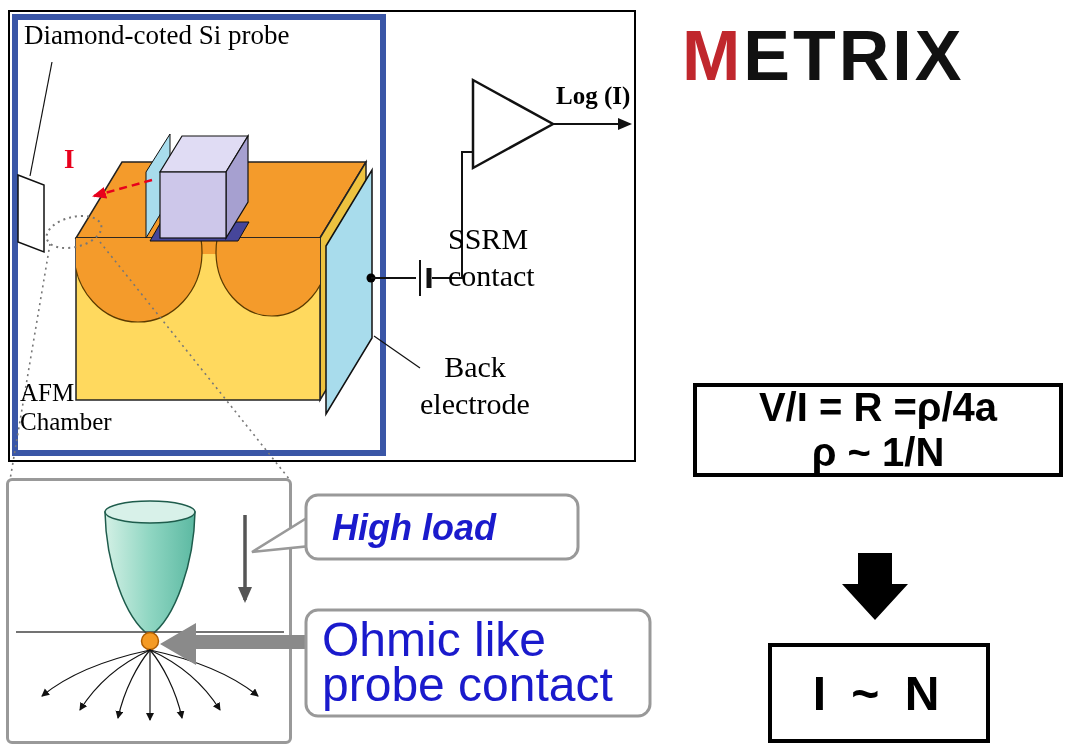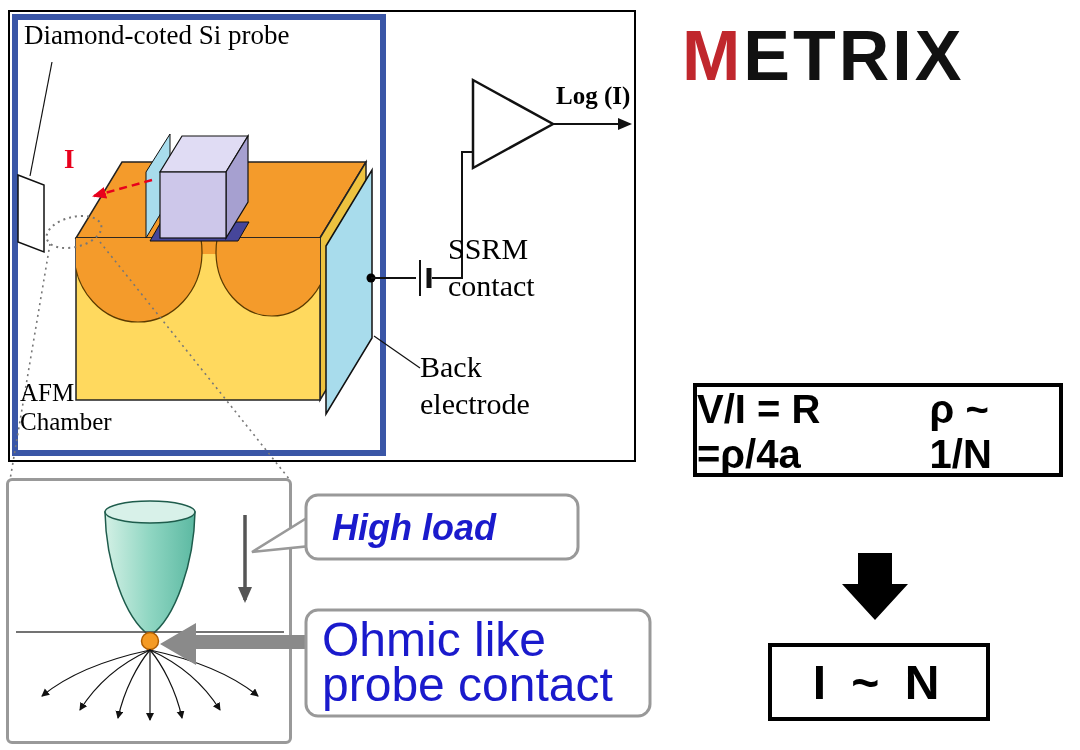--- a/index.html
+++ b/index.html
@@ -12,36 +12,36 @@
     font-family: "Liberation Sans", sans-serif;
     overflow: hidden;
   }
 
   
   .box { position: absolute; z-index: 0; background: transparent; }
   #apparatus-box { left: 8px; top: 10px; width: 628px; height: 452px; border: 2px solid #000; }
   #chamber-box   { left: 12px; top: 14px; width: 374px; height: 442px; border: 6px solid #3a56a7; }
   #detail-box    { left: 6px;  top: 478px; width: 286px; height: 266px; border: 3px solid #999; border-radius: 6px; background: #fff; }
   #eq-box1 { left: 693px; top: 383px; width: 370px; height: 94px; border: 4px solid #000;
-             display: flex; align-items: flex-start; justify-content: center; z-index: 2; }
-  #eq-box2 { left: 768px; top: 643px; width: 222px; height: 78px; border: 4px solid #000;
+             display: flex; flex-direction: column; align-items: center; justify-content: center; z-index: 2; }
+  #eq-box2 { left: 768px; top: 643px; width: 222px; height: 100px; border: 4px solid #000;
              display: flex; align-items: center; justify-content: center; z-index: 2; }
 
   
   #diagram { position: absolute; left: 0; top: 0; z-index: 1; }
 
   
   .txt { position: absolute; z-index: 2; color: #000; white-space: nowrap; }
   .serif { font-family: "Liberation Serif", serif; }
 
   #probe-label   { left: 24px;  top: 20px;  font-size: 27px; }
   #current-label { left: 64px;  top: 144px; font-size: 27px; font-weight: bold; color: #e8001c; }
   #log-label     { left: 556px; top: 82px;  font-size: 25px; font-weight: bold; }
-  #ssrm-label    { left: 448px; top: 230px; font-size: 30px; line-height: 37px; }
-  #electrode-label { left: 420px; top: 348px; font-size: 30px; line-height: 37px; }
+  #ssrm-label    { left: 448px; top: 220px; font-size: 30px; line-height: 37px; }
+  #electrode-label { left: 420px; top: 348px; font-size: 30px; line-height: 37px; text-align: center; }
   #afm-label     { left: 20px;  top: 378px; font-size: 25px; line-height: 29px; }
 
   #high-load-label { left: 332px; top: 507px; font-size: 36px; font-weight: bold; color: #1a1acc; font-style: italic; }
   #ohmic-label     { left: 322px; top: 617px; font-size: 48px; font-weight: normal; color: #1a1acc; line-height: 45px; }
 
   #logo { left: 682px; top: 16px; font-size: 70px; font-weight: 800; letter-spacing: 3px; color: #111; }
   #logo .logo-m { color: #c0272d; }
 
   #eq-box1 .eq-line { font-size: 40px; font-weight: bold; line-height: 45px; color: #000; }
   #eq-box2 .eq-line { font-size: 48px; font-weight: bold; letter-spacing: 6px; color: #000; }

